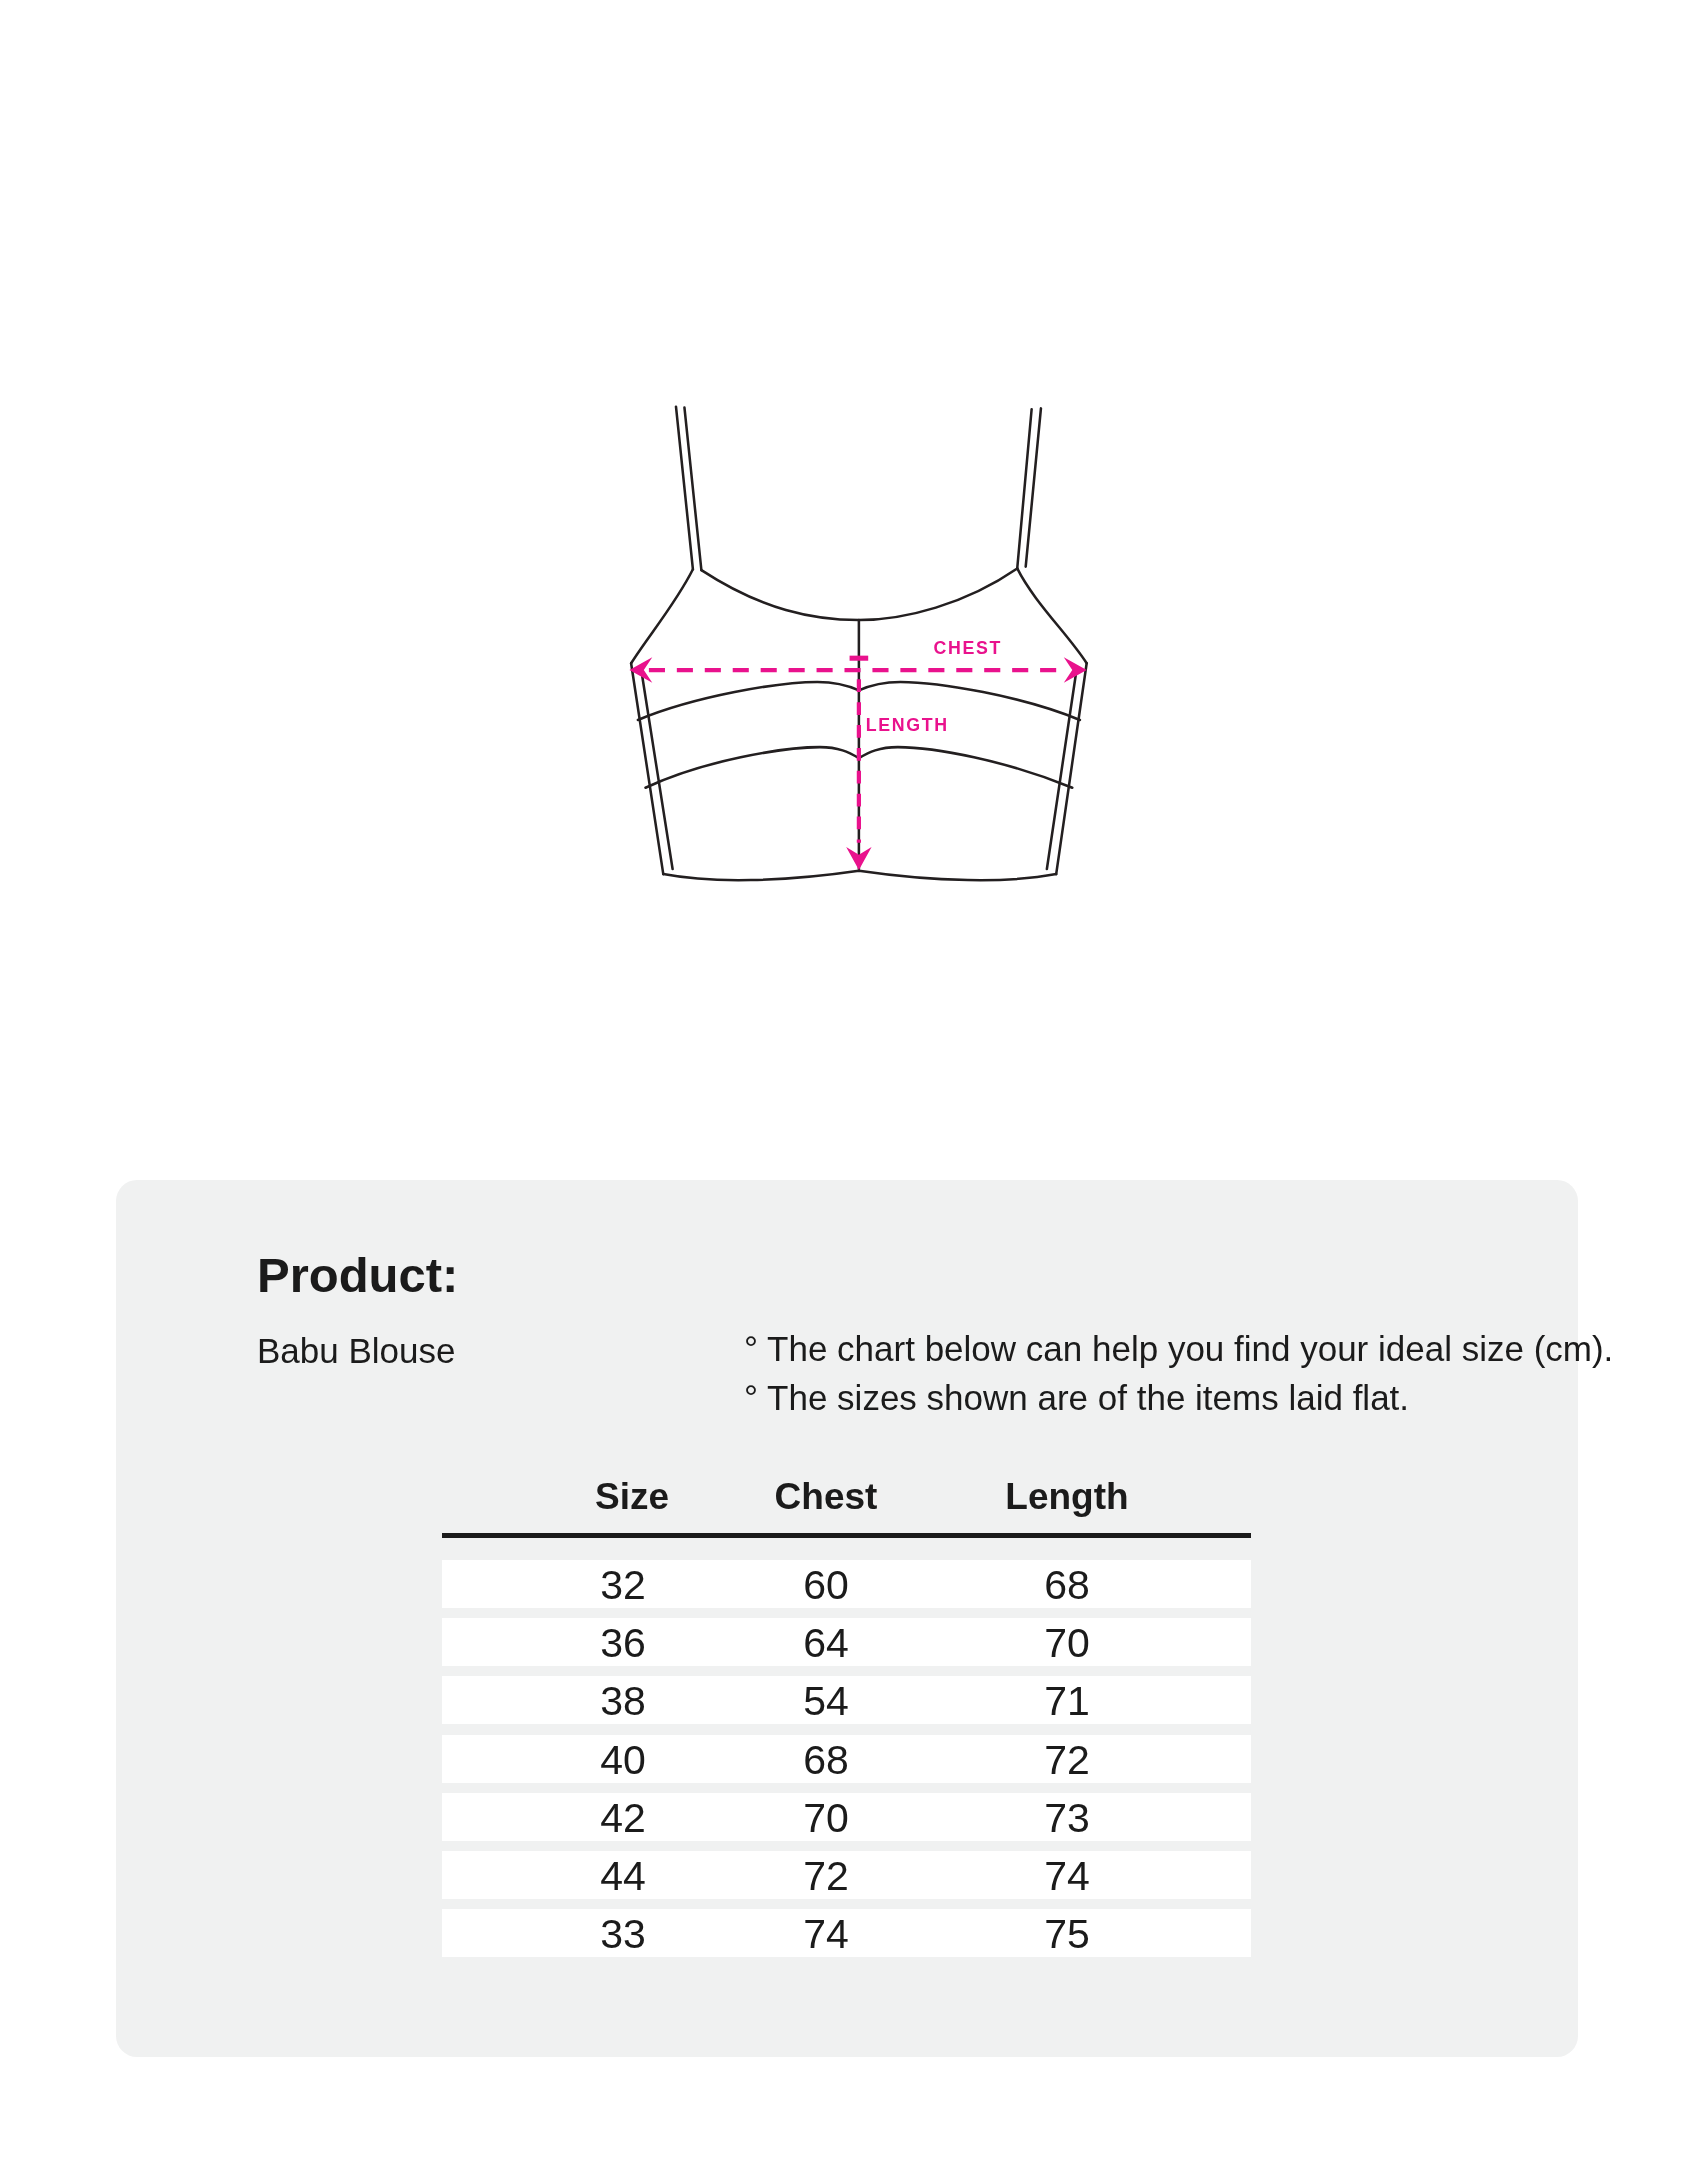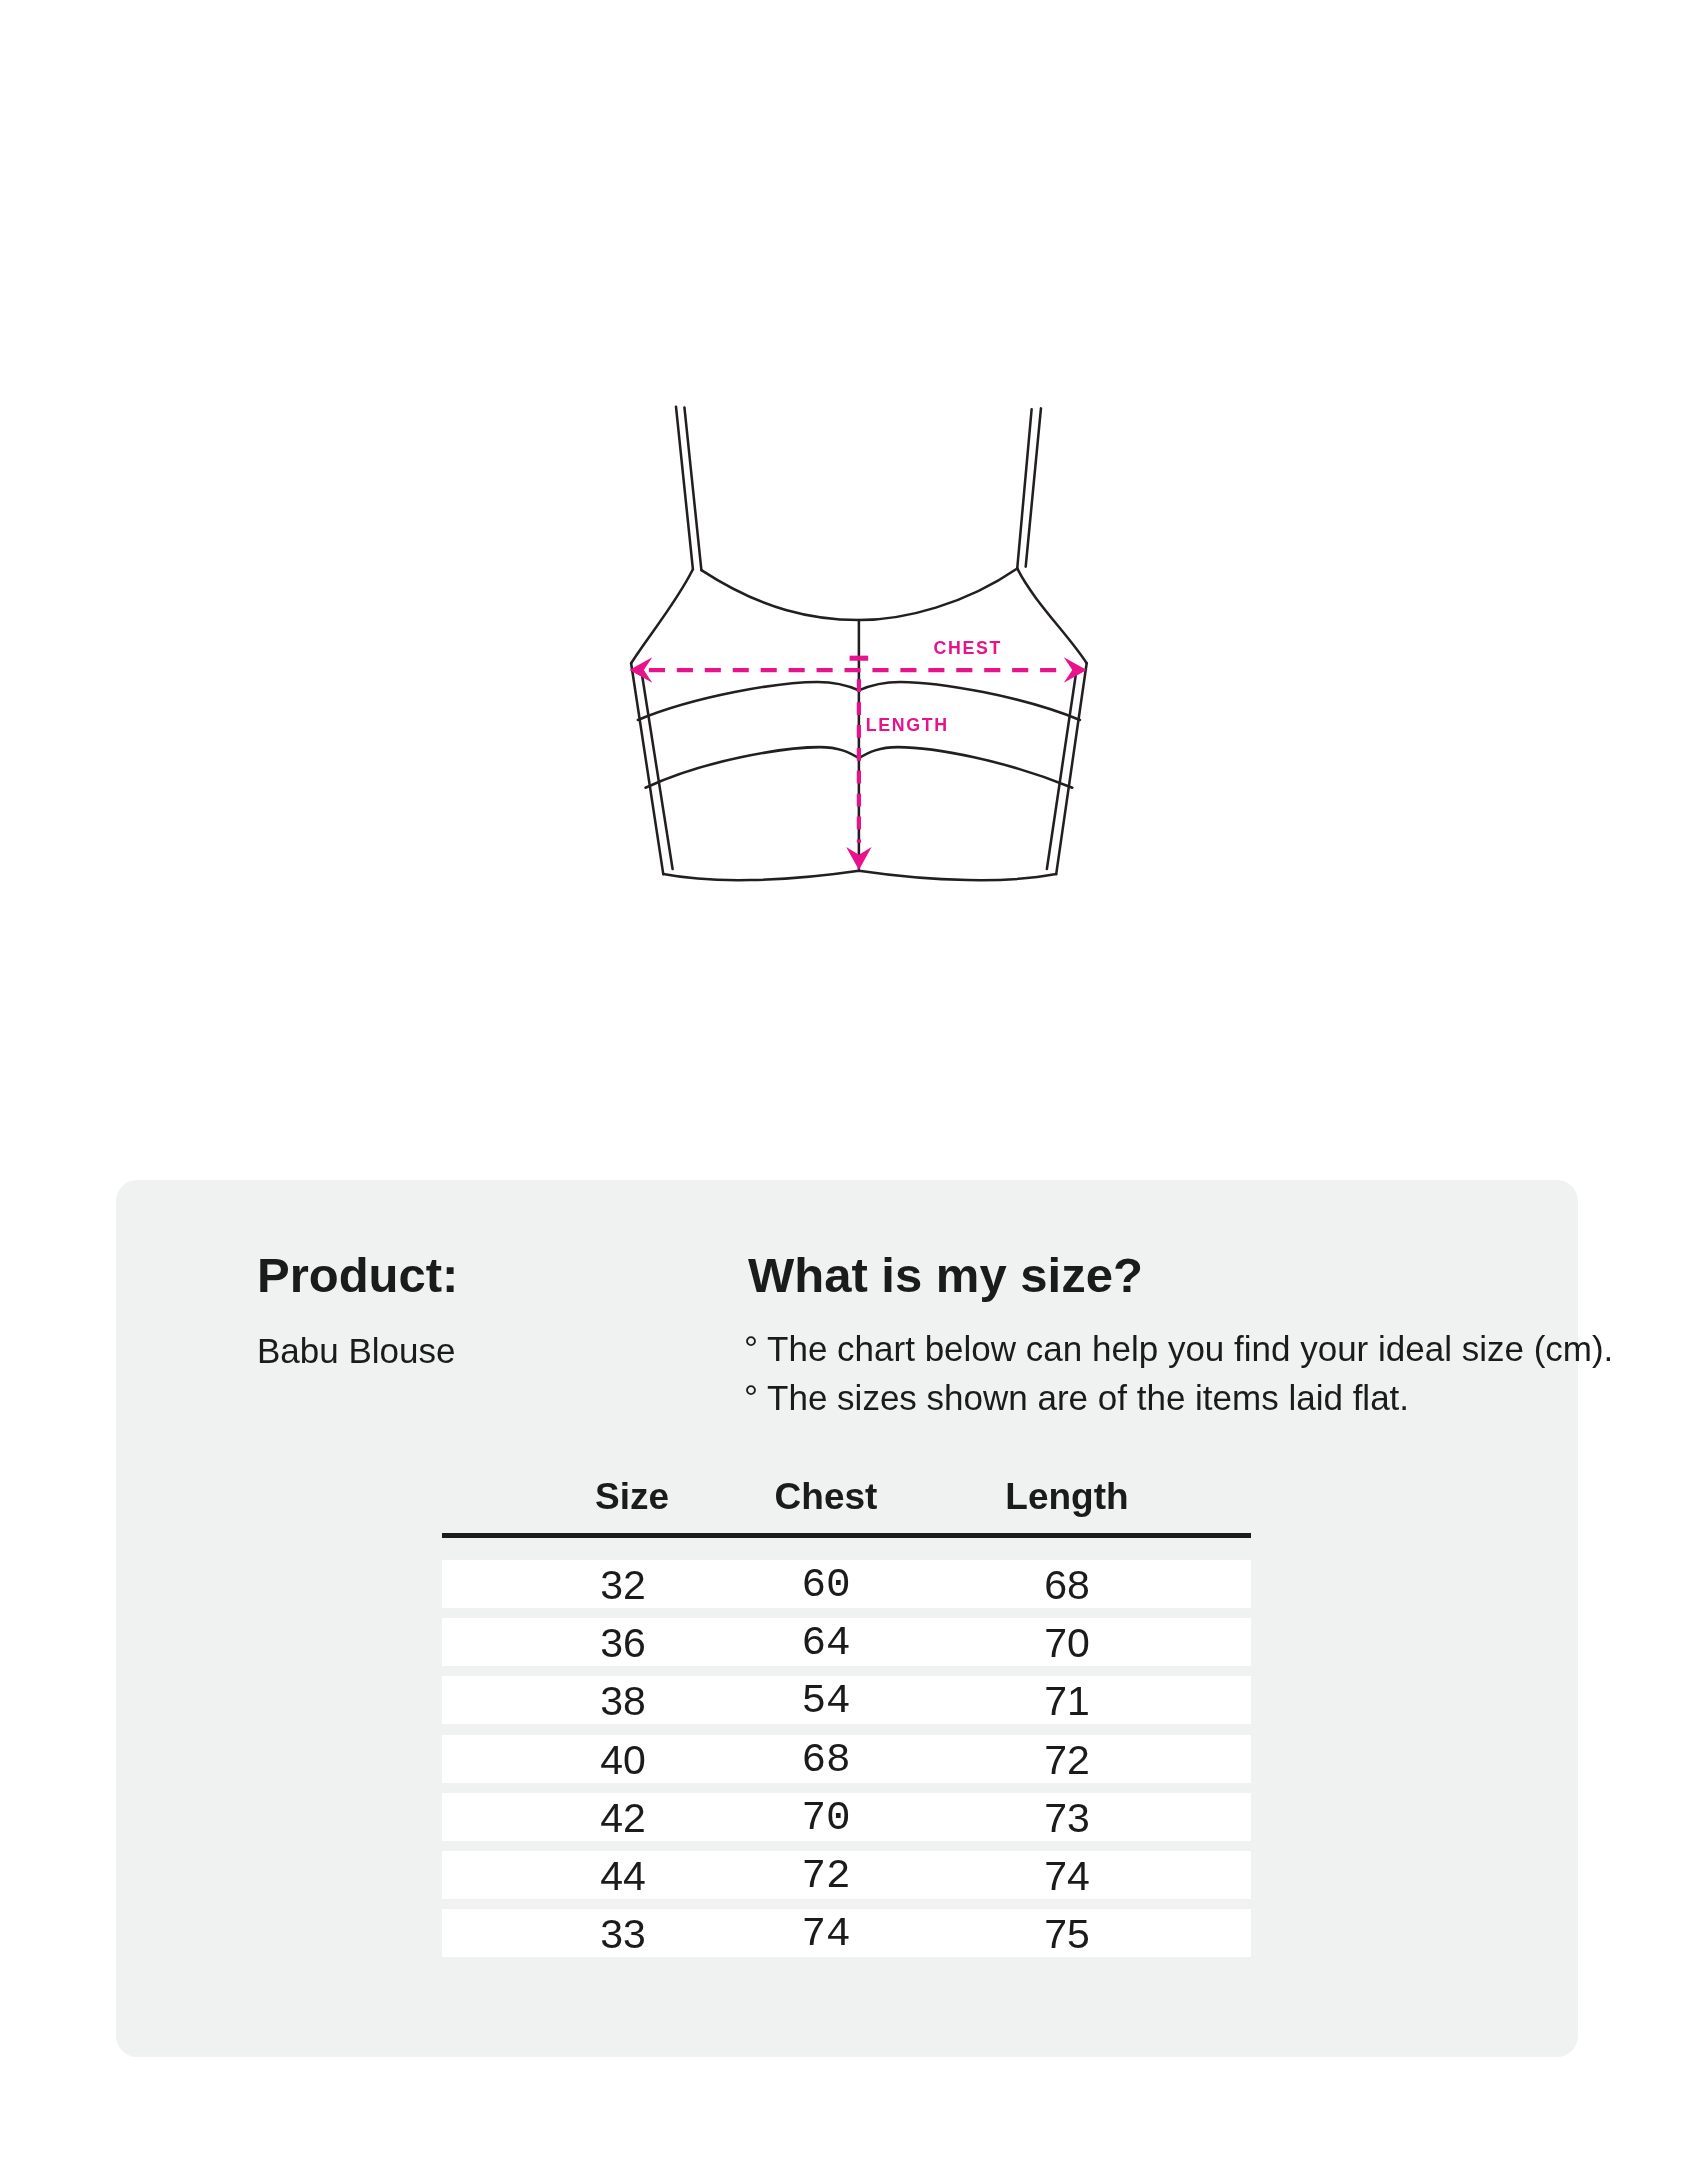--- a/index.html
+++ b/index.html
@@ -24,21 +24,21 @@
   #size-notes{position:absolute;left:628px;top:144px;font-size:35px;line-height:49px;white-space:nowrap;}
   
   .tbl-header{position:absolute;top:298px;font-size:37px;font-weight:700;line-height:37px;
     transform:translateX(-50%);white-space:nowrap;}
   #th-size{left:516px;} #th-chest{left:710px;} #th-length{left:951px;}
   .rule{position:absolute;left:326px;top:353px;width:809px;height:5.1px;background:#1b1b1b;}
   #rows{position:absolute;left:326px;top:380px;width:809px;}
   .row{position:relative;height:48px;margin-bottom:10.2px;background:#ffffff;}
   .cell{position:absolute;top:0;height:48px;line-height:50px;font-size:41px;font-weight:400;
     transform:translateX(-50%);white-space:nowrap;}
-  .cell.c0{left:181px;} .cell.c1{left:384px;font-family:Liberation Mono, monospace;} .cell.c2{left:625px;}
+  .cell.c0{left:181px;} .cell.c1{left:384px;} .cell.c2{left:625px;}
 </style>
 </head>
 <body>
 
 <div class="figure">
   <svg viewBox="0 0 620 650">
 
     <g>
       <path class="sketch" d="M98,30 L118,222"></path>
       <path class="sketch" d="M108,31 L128,223"></path>
@@ -86,21 +86,20 @@
     <text class="accent-text" x="402" y="322">CHEST</text>
     <text class="accent-text" x="322" y="413">LENGTH</text>
   </svg>
 </div>
 
 <div class="panel">
 
   <div class="heading" id="product-heading">Product:</div>
   <div id="product-name">Babu Blouse</div>
 
-  <div class="heading" id="size-heading">What is my size?</div>
   <div id="size-notes">
     <div>° The chart below can help you find your ideal size (cm).</div>
     <div>° The sizes shown are of the items laid flat.</div>
   </div>
 
   <div class="tbl-header" id="th-size">Size</div>
   <div class="tbl-header" id="th-chest">Chest</div>
   <div class="tbl-header" id="th-length">Length</div>
 
   <div class="rule"></div>

